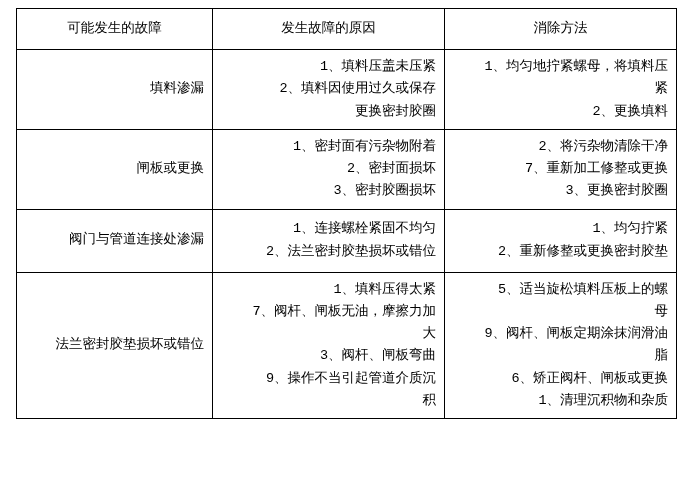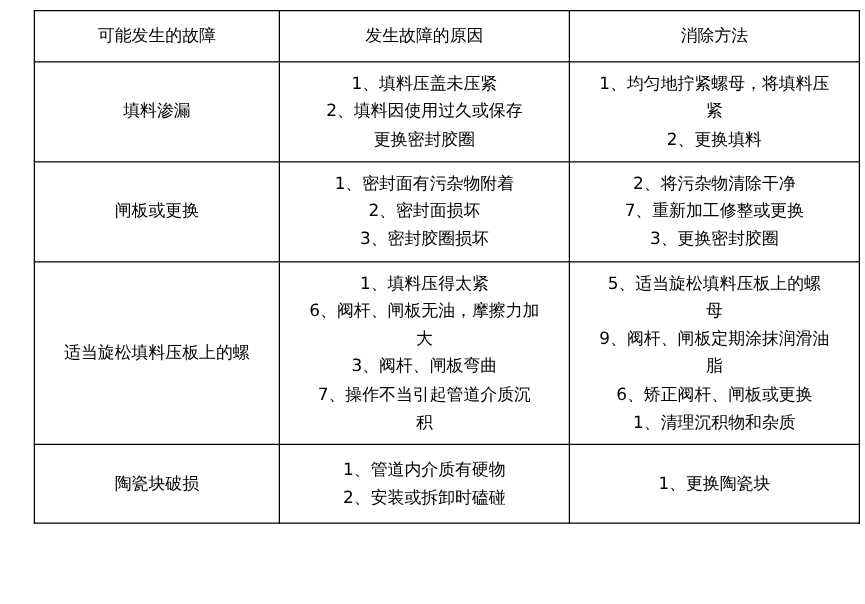--- a/index.html
+++ b/index.html
@@ -16,45 +16,46 @@
   }
   #sheet {
     position: relative;
     width: 692px;
     height: 483px;
     box-sizing: border-box;
   }
   table.fault-table {
     border-collapse: collapse;
     width: 660px;
-    margin: 8px 16px 0 27px;
+    margin: 8px 16px 0 16px;
     table-layout: fixed;
+    font-family: Liberation Mono, monospace;
   }
   table.fault-table td, table.fault-table th {
     border: 1px solid #000000;
     vertical-align: middle;
     padding: 6px 8px;
     font-size: 13.5px;
     line-height: 1.65;
     font-weight: normal;
   }
   thead td {
     text-align: center;
     height: 28px;
     padding: 4px 6px;
   }
   col.c1 { width: 196px; }
   col.c2 { width: 232px; }
   col.c3 { width: 232px; }
 
   td.cell-fault {
-    text-align: center;
+    text-align: right;
   }
   td.cell-list {
-    text-align: center;
+    text-align: right;
     vertical-align: middle;
   }
   .list-line {
     white-space: pre-wrap;
   }
   .row-h1 td { height: 66px; }
   .row-h2 td { height: 66px; }
   .row-h3 td { height: 50px; }
   .row-h4 td { height: 130px; }
   .row-h5 td { height: 50px; }
@@ -96,44 +97,45 @@
           <div class="list-line">1、密封面有污杂物附着</div>
           <div class="list-line">2、密封面损坏</div>
           <div class="list-line">3、密封胶圈损坏</div>
         </td>
         <td class="cell-list">
           <div class="list-line">2、将污杂物清除干净</div>
           <div class="list-line">7、重新加工修整或更换</div>
           <div class="list-line">3、更换密封胶圈</div>
         </td>
       </tr>
+      <tr class="row-h3">
+        <td class="cell-fault">阀门与管道连接处渗漏</td>
+        <td class="cell-list">
+          <div class="list-line">1、连接螺栓紧固不均匀</div>
+          <div class="list-line">2、法兰密封胶垫损坏或错位</div>
+        </td>
+        <td class="cell-list">
+          <div class="list-line">1、均匀拧紧</div>
+          <div class="list-line">2、重新修整或更换密封胶垫</div>
+        </td>
+      </tr>
       <tr class="row-h4">
-        <td class="cell-fault">适当旋松填料压板上的螺</td>
+        <td class="cell-fault">法兰密封胶垫损坏或错位</td>
         <td class="cell-list">
           <div class="list-line">1、填料压得太紧</div>
-          <div class="list-line">6、阀杆、闸板无油，摩擦力加</div>
+          <div class="list-line">7、阀杆、闸板无油，摩擦力加</div>
           <div class="list-line">大</div>
           <div class="list-line">3、阀杆、闸板弯曲</div>
-          <div class="list-line">7、操作不当引起管道介质沉</div>
+          <div class="list-line">9、操作不当引起管道介质沉</div>
           <div class="list-line">积</div>
         </td>
         <td class="cell-list">
           <div class="list-line">5、适当旋松填料压板上的螺</div>
           <div class="list-line">母</div>
           <div class="list-line">9、阀杆、闸板定期涂抹润滑油</div>
           <div class="list-line">脂</div>
           <div class="list-line">6、矫正阀杆、闸板或更换</div>
           <div class="list-line">1、清理沉积物和杂质</div>
         </td>
       </tr>
-      <tr class="row-h5">
-        <td class="cell-fault">陶瓷块破损</td>
-        <td class="cell-list">
-          <div class="list-line">1、管道内介质有硬物</div>
-          <div class="list-line">2、安装或拆卸时磕碰</div>
-        </td>
-        <td class="cell-list">
-          <div class="list-line">1、更换陶瓷块</div>
-        </td>
-      </tr>
     </tbody>
   </table>
 </div>
 
 </body></html>

